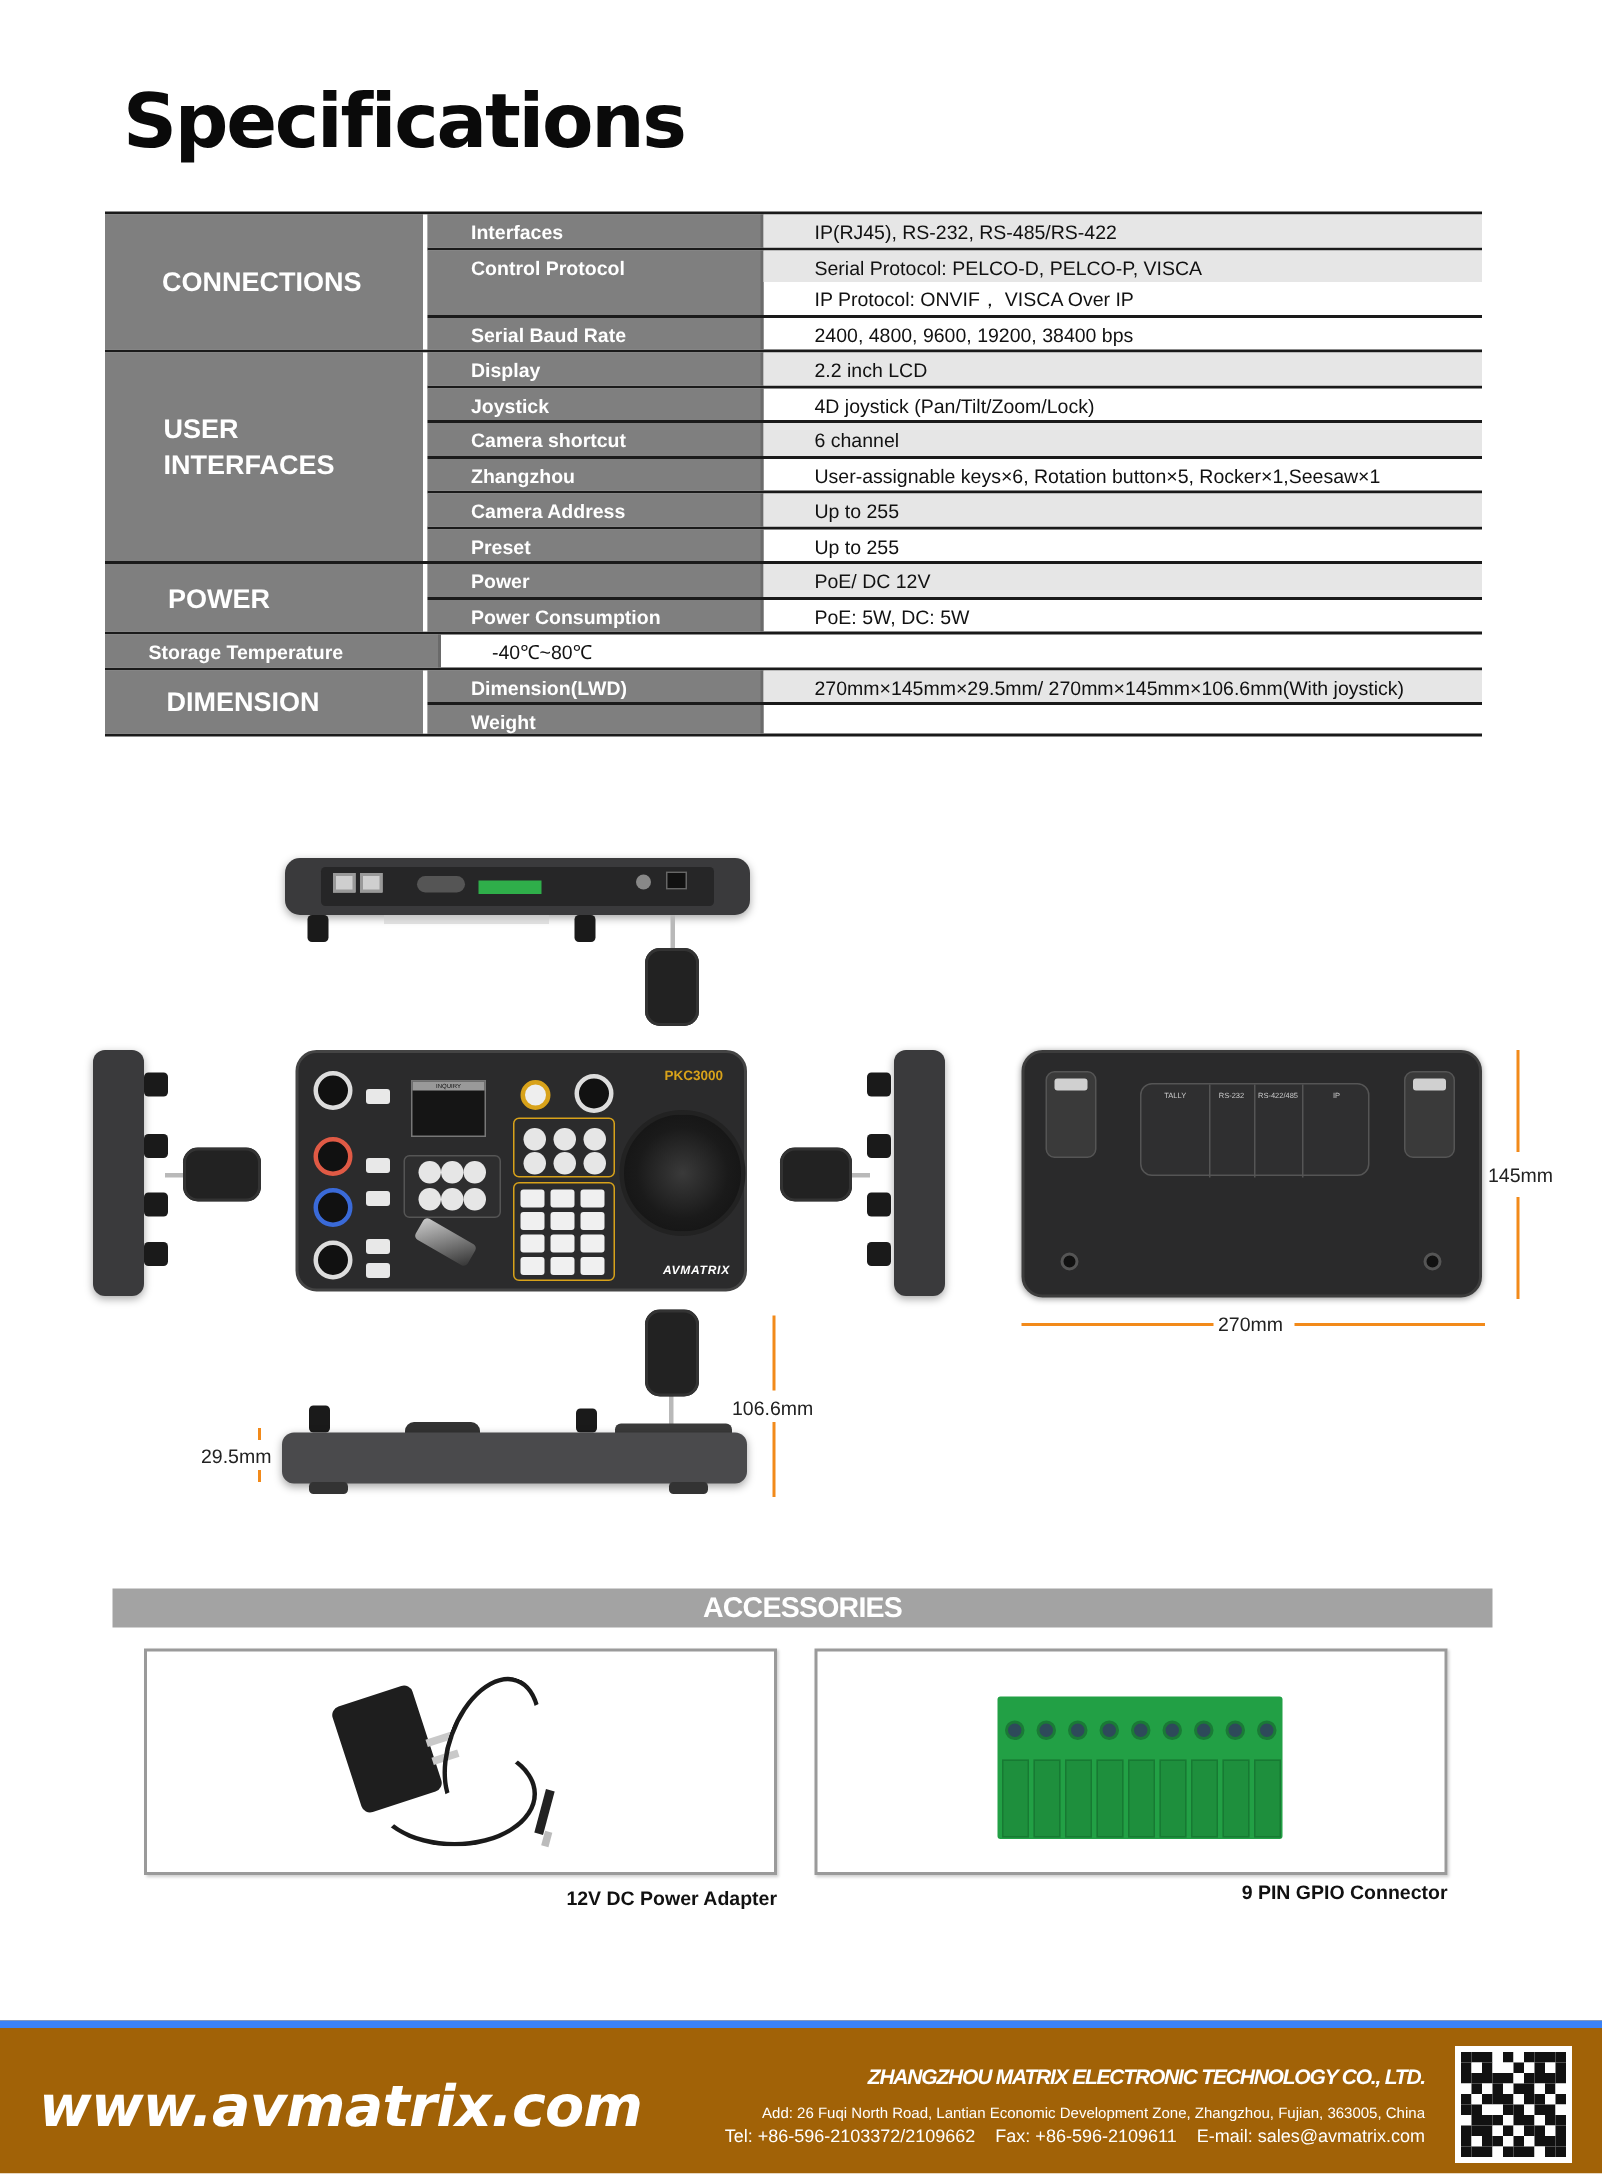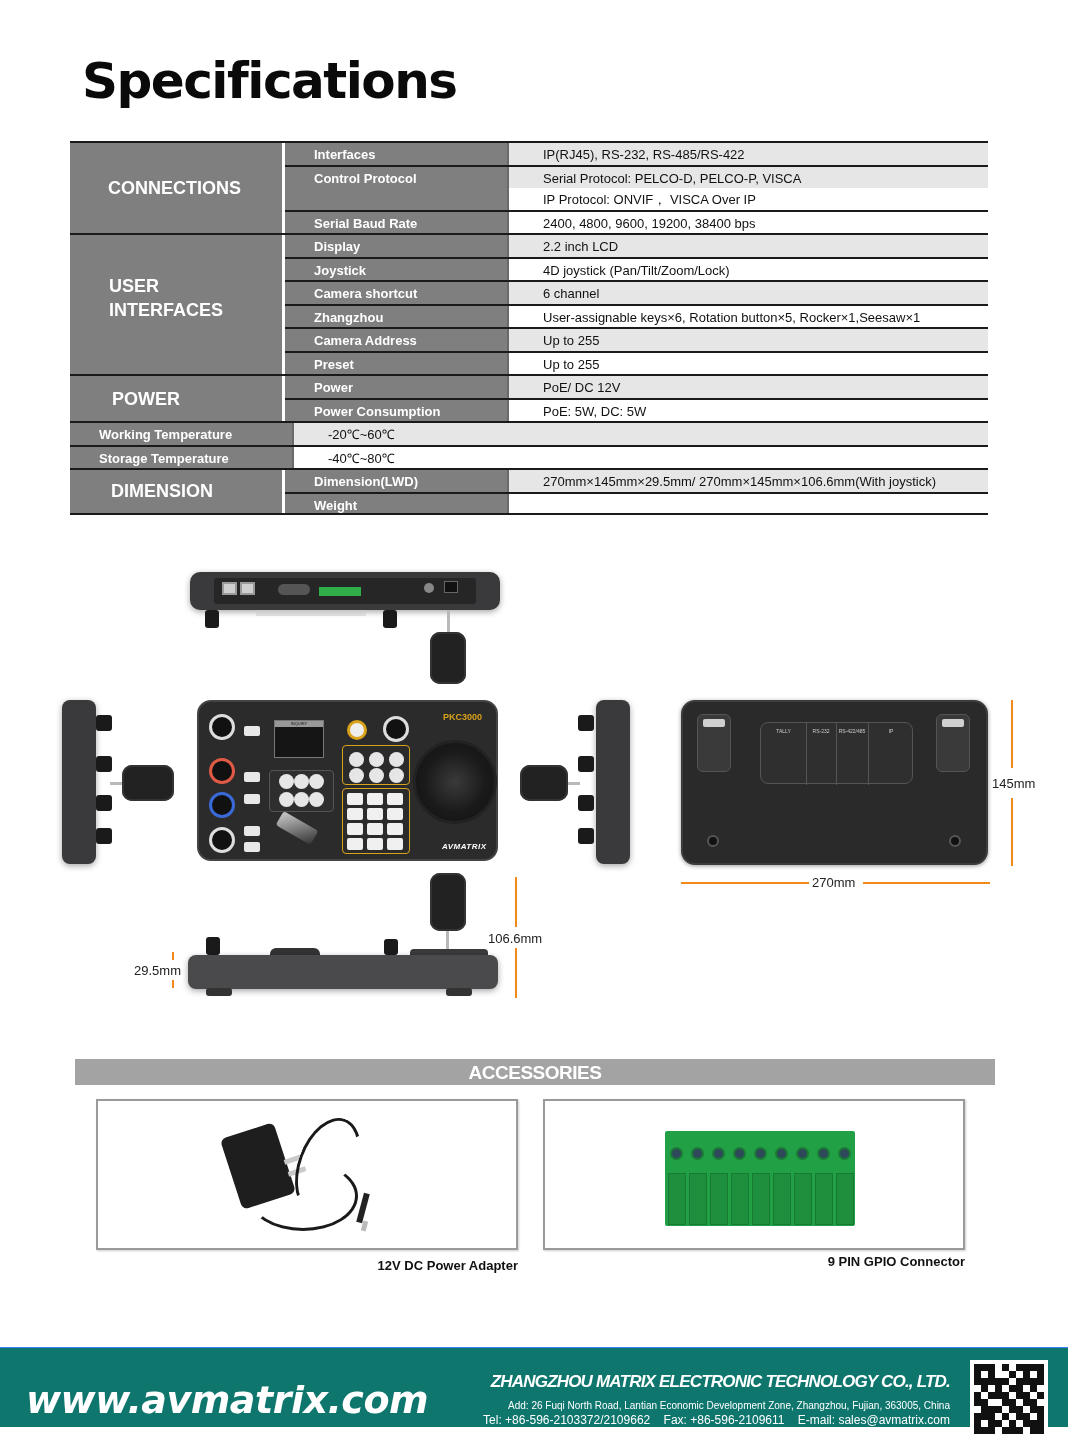--- a/index.html
+++ b/index.html
@@ -97,31 +97,31 @@
 
   .adapter-body { position: absolute; width: 56px; height: 74px; background: #1e1e1e; border-radius: 6px; transform: rotate(-18deg); }
   .adapter-prong { position: absolute; width: 18px; height: 5px; background: #c9c9c9; }
   .cable { position: absolute; border: 3px solid #1a1a1a; border-radius: 50%; }
   .gpio-block { position: absolute; background: #22a045; border-radius: 2px; }
   .gpio-screw { position: absolute; width: 13px; height: 13px; border-radius: 50%; background: #2e4a5a; border: 2px solid #1a7a36; }
   .gpio-leg { position: absolute; background: #1e8f3d; border: 1px solid #177a33; }
 
   
   .footer {
-    position: absolute; left: 0; top: 1347px; width: 1068px; height: 80px;
-    background: #0f766e; border-top: 1px solid #3b82f6;
+    position: absolute; left: 0; top: 1347px; width: 1068px; height: 102px;
+    background: #a16207; border-top: 5px solid #3b82f6;
   }
   .footer-url {
     position: absolute; left: 26px; top: 30px; color: #ffffff;
     font-weight: bold; font-style: italic; font-size: 38px;
     font-family: "DejaVu Sans", sans-serif; letter-spacing: -0.5px;
   }
   .footer-company {
     position: absolute; right: 118px; top: 24px; color: #ffffff;
-    font-weight: bold; font-style: italic; font-size: 17px; letter-spacing: -0.8px;
+    font-weight: bold; font-style: italic; font-size: 14px; letter-spacing: -0.8px;
   }
   .footer-address {
     position: absolute; right: 118px; top: 52px; color: #ffffff; font-size: 10px;
   }
   .footer-contact {
     position: absolute; right: 118px; top: 65px; color: #ffffff; font-size: 12px;
   }
   .qr {
     position: absolute; right: 20px; top: 12px; width: 78px; height: 78px;
     background: #fff; padding: 4px;
@@ -220,26 +220,20 @@
         <div class="spec-label">Power Consumption</div>
         <div class="spec-values">
             <div class="spec-value">PoE: 5W, DC: 5W</div>
           </div>
       </div>
     </div>
   </div>
 
   <div class="spec-section">
     <div class="spec-rows">
-      <div class="spec-row">
-        <div class="spec-label">Working Temperature</div>
-        <div class="spec-values">
-            <div class="spec-value shade">-20℃~60℃</div>
-          </div>
-      </div>
       <div class="spec-row">
         <div class="spec-label">Storage Temperature</div>
         <div class="spec-values">
             <div class="spec-value">-40℃~80℃</div>
           </div>
       </div>
     </div>
   </div>
 
   <div class="spec-section">

